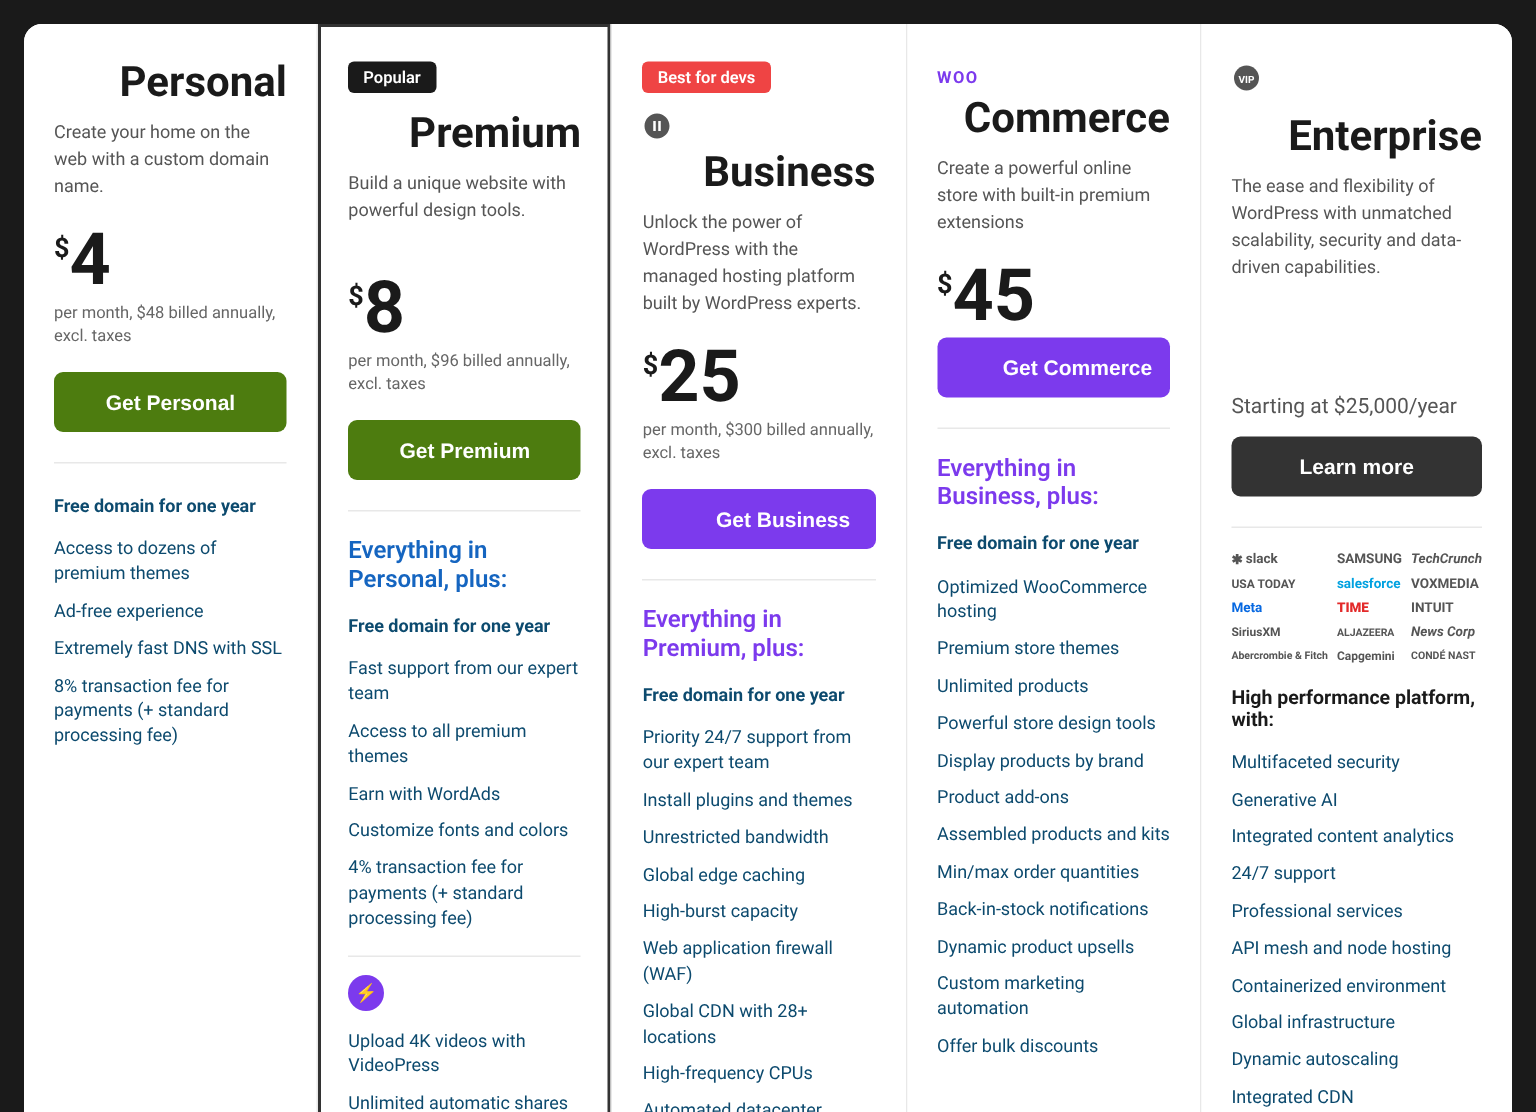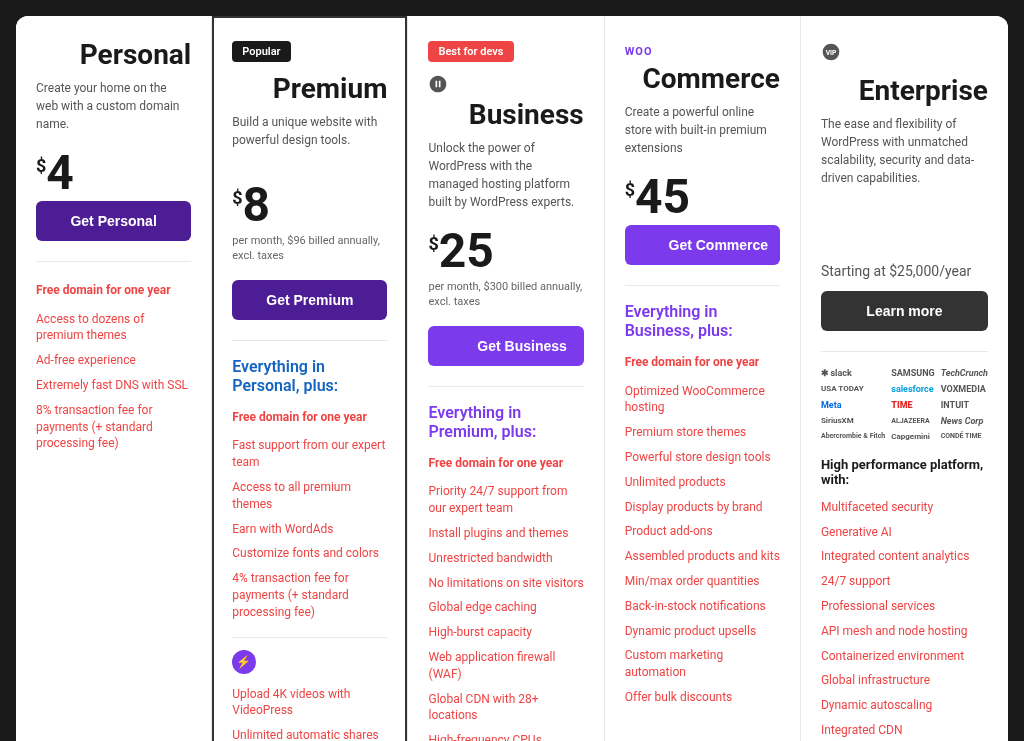--- a/index.html
+++ b/index.html
@@ -98,39 +98,39 @@
       width: 100%;
       padding: 12px 8px;
       border: none;
       border-radius: 6px;
       font-size: 14px;
       font-weight: 600;
       cursor: pointer;
       text-align: center;
       margin-bottom: 20px;
     }
-    .btn-blue { background: #4c1d95; color: white; }
+    .btn-blue { background: #4d7c0f; color: white; }
     .btn-purple { background: #7c3aed; color: white; padding-left: 40px; }
     .btn-dark { background: #333; color: white; }
     .starting-price {
       font-size: 14px;
       color: #555;
       margin-bottom: 12px;
     }
     .divider { height: 1px; background: #e8e8e8; margin: 16px 0; }
     .features-header {
       font-size: 16px;
       font-weight: 600;
       color: #7c3aed;
       margin-bottom: 10px;
     }
     .features-header.blue { color: #1565c0; }
     .feature-item {
       font-size: 12px;
-      color: #ef4444;
+      color: #0c4a6e;
       padding: 4px 0;
       line-height: 1.4;
     }
     .feature-item.bold { font-weight: 700; margin-bottom: 4px; }
     .feature-divider { height: 1px; background: #e8e8e8; margin: 12px 0; }
     .video-icon {
       display: inline-flex;
       align-items: center;
       justify-content: center;
       width: 24px; height: 24px;
@@ -167,20 +167,21 @@
 
 <div class="pricing-container">
 
   <div class="plan-col">
     <div class="plan-title">Personal</div>
     <div class="plan-description">Create your home on the web with a custom domain name.</div>
     <div class="plan-price">
       <span class="price-dollar">$</span>
       <span class="price-amount">4</span>
     </div>
+    <div class="price-note">per month, $48 billed annually, excl. taxes</div>
     <button class="cta-btn btn-blue">Get Personal</button>
     <div class="divider"></div>
     <div class="feature-item bold">Free domain for one year</div>
     <div class="feature-item">Access to dozens of premium themes</div>
     <div class="feature-item">Ad-free experience</div>
     <div class="feature-item">Extremely fast DNS with SSL</div>
     <div class="feature-item">8% transaction fee for payments (+ standard processing fee)</div>
   </div>
 
   <div class="plan-col featured">
@@ -223,21 +224,20 @@
       <span class="price-amount">25</span>
     </div>
     <div class="price-note">per month, $300 billed annually, excl. taxes</div>
     <button class="cta-btn btn-purple">Get Business</button>
     <div class="divider"></div>
     <div class="features-header">Everything in Premium, plus:</div>
     <div class="feature-item bold">Free domain for one year</div>
     <div class="feature-item">Priority 24/7 support from our expert team</div>
     <div class="feature-item">Install plugins and themes</div>
     <div class="feature-item">Unrestricted bandwidth</div>
-    <div class="feature-item">No limitations on site visitors</div>
     <div class="feature-item">Global edge caching</div>
     <div class="feature-item">High-burst capacity</div>
     <div class="feature-item">Web application firewall (WAF)</div>
     <div class="feature-item">Global CDN with 28+ locations</div>
     <div class="feature-item">High-frequency CPUs</div>
     <div class="feature-item">Automated datacenter failover</div>
     
     
     
     
@@ -254,22 +254,22 @@
     <div class="plan-price">
       <span class="price-dollar">$</span>
       <span class="price-amount">45</span>
     </div>
     <button class="cta-btn btn-purple">Get Commerce</button>
     <div class="divider"></div>
     <div class="features-header">Everything in Business, plus:</div>
     <div class="feature-item bold">Free domain for one year</div>
     <div class="feature-item">Optimized WooCommerce hosting</div>
     <div class="feature-item">Premium store themes</div>
+    <div class="feature-item">Unlimited products</div>
     <div class="feature-item">Powerful store design tools</div>
-    <div class="feature-item">Unlimited products</div>
     <div class="feature-item">Display products by brand</div>
     <div class="feature-item">Product add-ons</div>
     <div class="feature-item">Assembled products and kits</div>
     <div class="feature-item">Min/max order quantities</div>
     <div class="feature-item">Back-in-stock notifications</div>
     <div class="feature-item">Dynamic product upsells</div>
     <div class="feature-item">Custom marketing automation</div>
     <div class="feature-item">Offer bulk discounts</div>
 
   </div>
@@ -295,21 +295,21 @@
       <span class="logo-item" style="color:#00a1e0;">salesforce</span>
       <span class="logo-item">VOXMEDIA</span>
       <span class="logo-item" style="color:#0668e1;">Meta</span>
       <span class="logo-item" style="color:#e32a2a; font-weight:900;">TIME</span>
       <span class="logo-item">INTUIT</span>
       <span class="logo-item" style="font-size:8px;">SiriusXM</span>
       <span class="logo-item" style="font-size:7px;">ALJAZEERA</span>
       <span class="logo-item" style="font-style:italic;">News Corp</span>
       <span class="logo-item" style="font-size:7px;">Abercrombie &amp; Fitch</span>
       <span class="logo-item" style="font-size:8px;">Capgemini</span>
-      <span class="logo-item" style="font-size:7px;">CONDÉ TIME</span>
+      <span class="logo-item" style="font-size:7px;">CONDÉ NAST</span>
     </div>
     <div class="high-perf-header">High performance platform, with:</div>
     <div class="feature-item">Multifaceted security</div>
     <div class="feature-item">Generative AI</div>
     <div class="feature-item">Integrated content analytics</div>
     <div class="feature-item">24/7 support</div>
     <div class="feature-item">Professional services</div>
     <div class="feature-item">API mesh and node hosting</div>
     <div class="feature-item">Containerized environment</div>
     <div class="feature-item">Global infrastructure</div>

